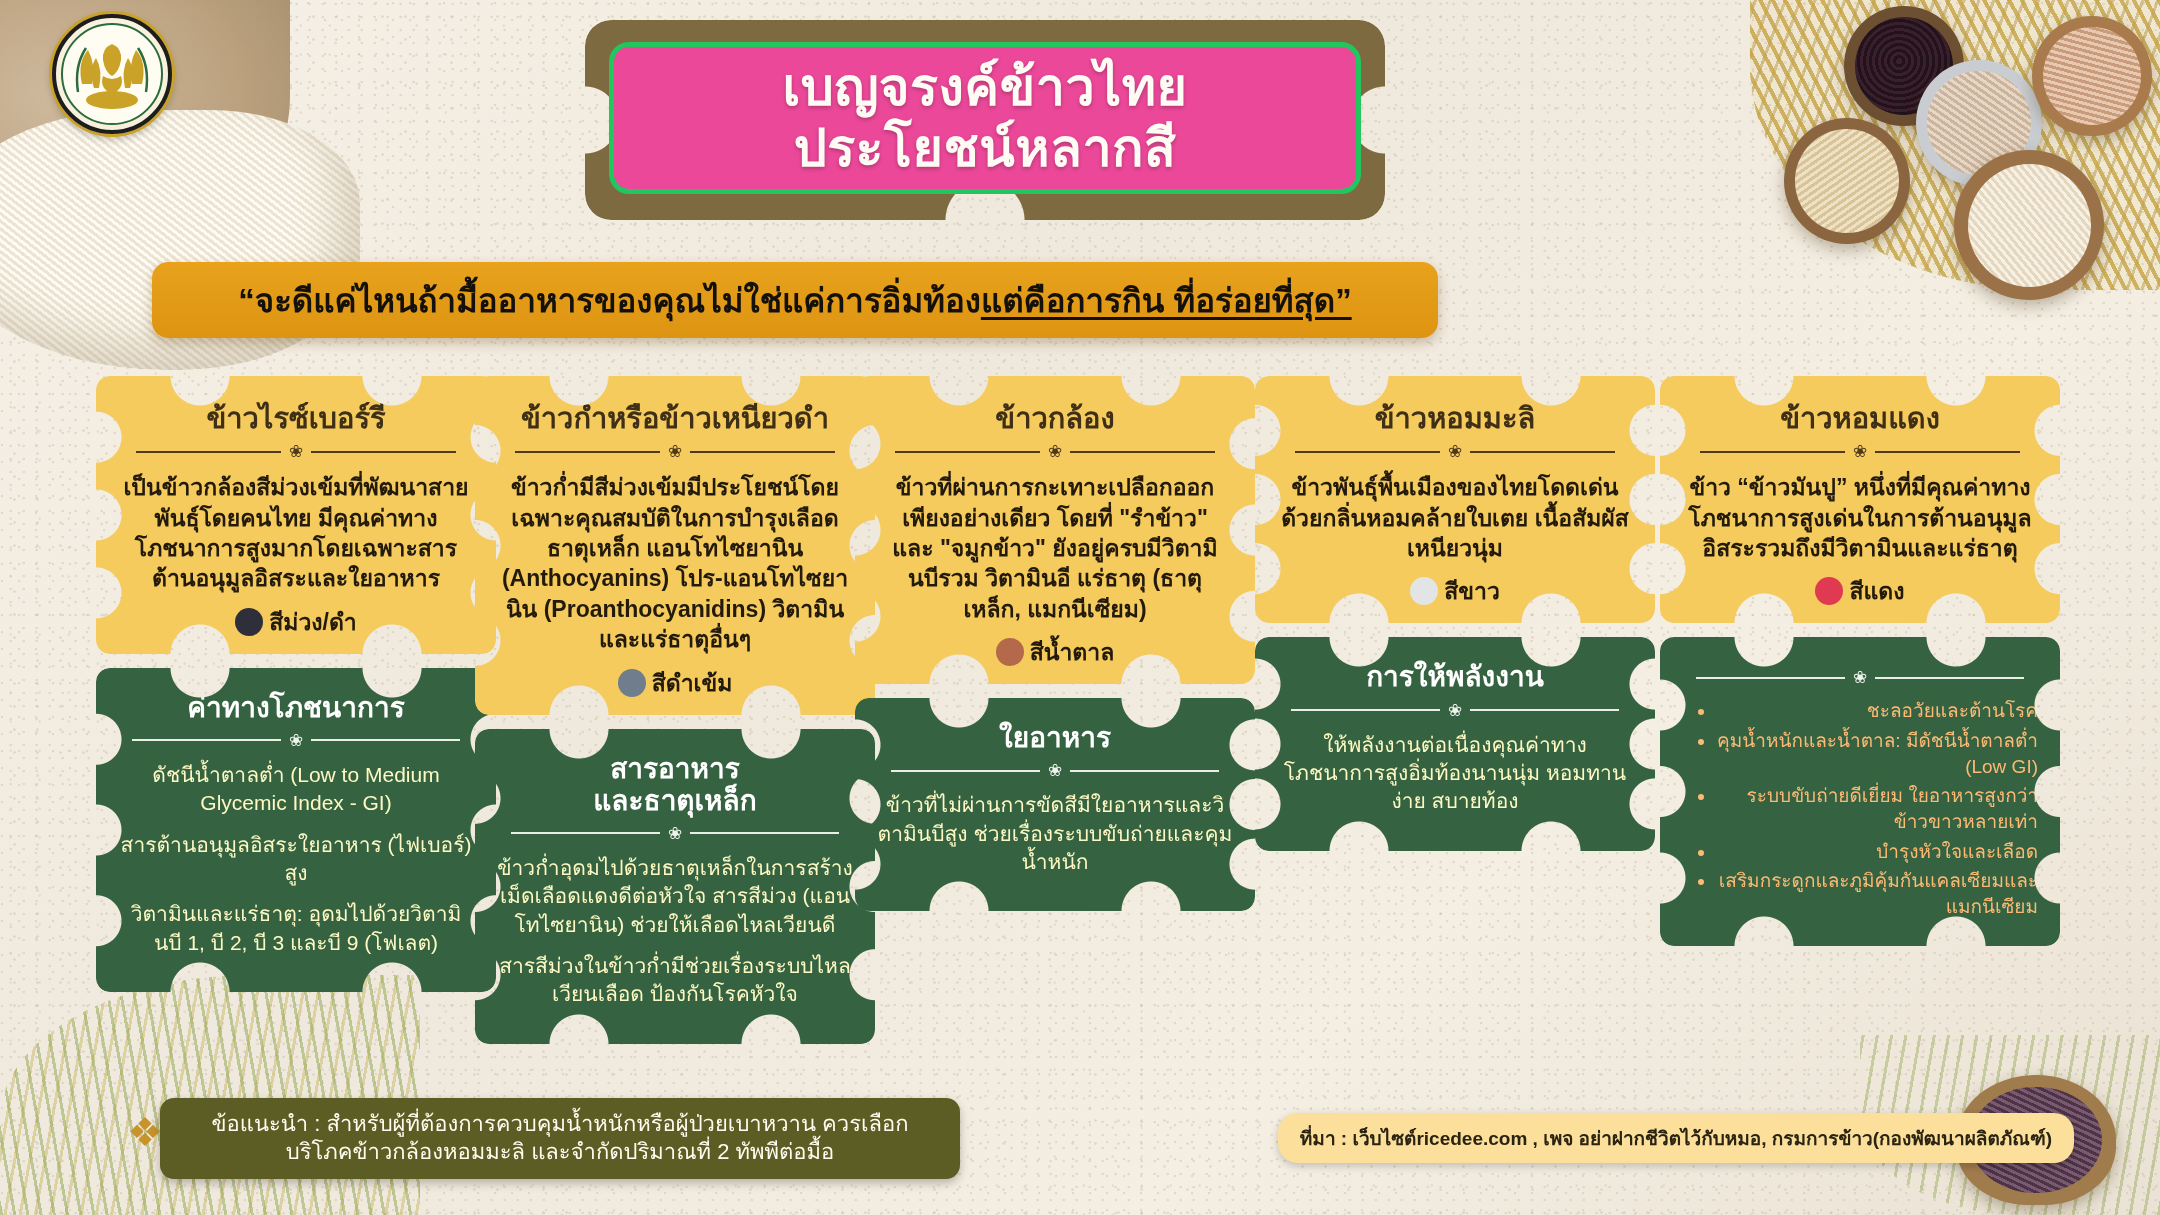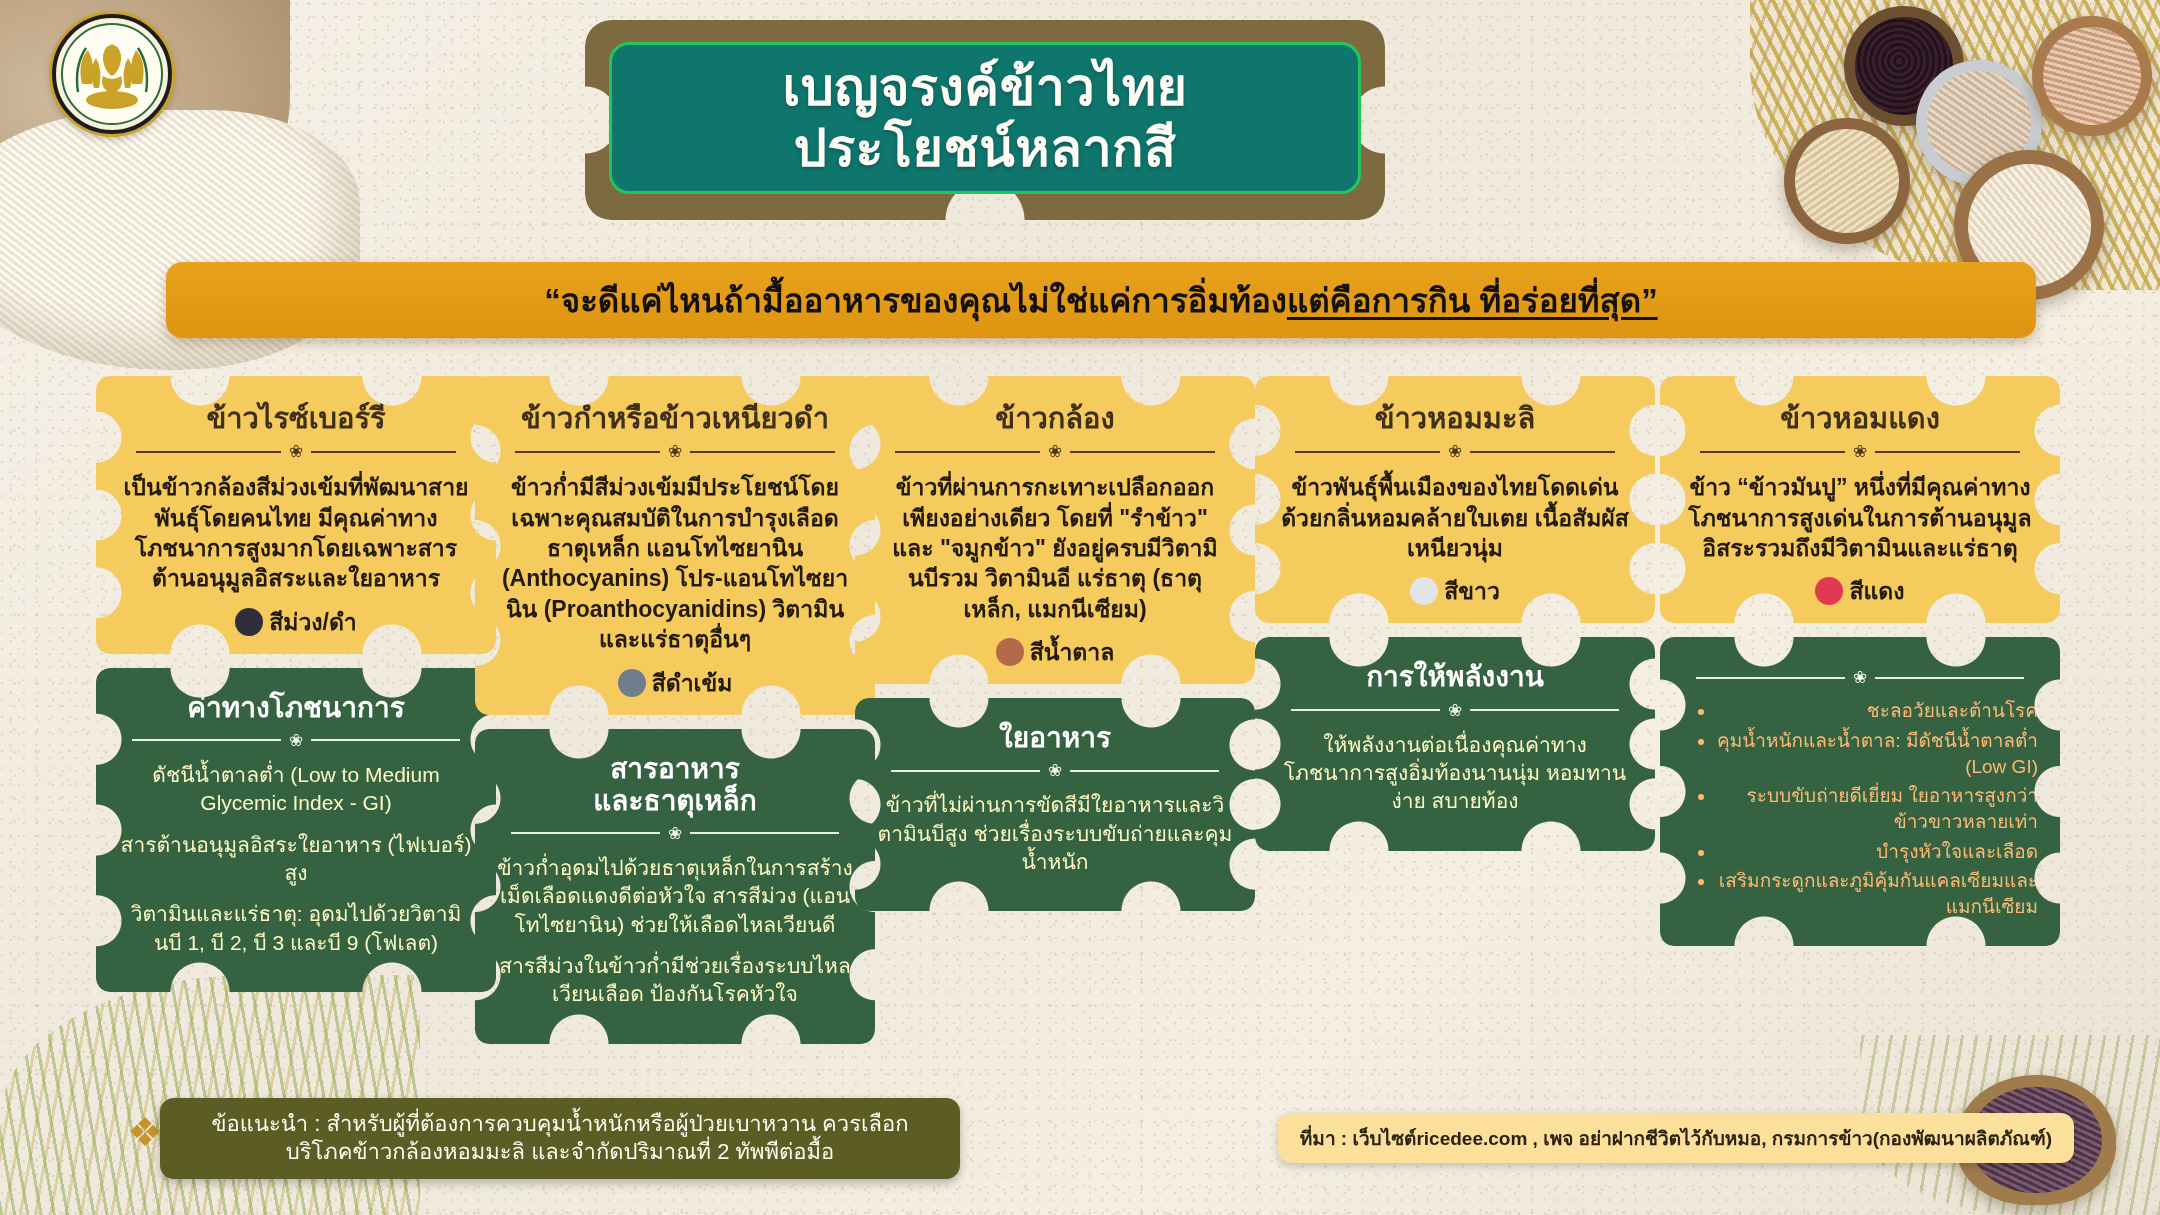--- a/index.html
+++ b/index.html
@@ -91,32 +91,32 @@
     -webkit-mask: var(--m); mask: var(--m);
     --m: radial-gradient(circle 34px at 0 100px, transparent 33px, #000 34px) ,
          radial-gradient(circle 34px at 100% 100px, transparent 33px, #000 34px),
          radial-gradient(circle 40px at 400px 100%, transparent 39px, #000 40px),
          linear-gradient(#000,#000);
     -webkit-mask-composite: source-in; mask-composite: intersect;
     border-radius:26px;
   }
   .title-inner {
     position:absolute; left:24px; right:24px; top:22px; bottom:26px;
-    background:#0f766e; border:3px solid #22c55e; border-radius:20px;
+    background:#ec4899; border:5px solid #22c55e; border-radius:20px;
     display:flex; flex-direction:column; align-items:center; justify-content:center;
     gap:4px;
   }
   .title-inner > div {
     color:#fdfbf4; font-size:52px; font-weight:bold; line-height:1.1;
     text-shadow: 0 2px 4px rgba(0,0,0,.25); letter-spacing:.5px;
   }
 
   
   #quote {
-    position:absolute; left:166px; top:262px; width:1870px; height:76px;
+    position:absolute; left:152px; top:262px; width:1286px; height:76px;
     background: linear-gradient(180deg,#e8a21c 0%, #dd9412 100%);
     border-radius:16px; box-shadow:0 5px 12px rgba(110,70,10,.3);
     display:flex; align-items:center; justify-content:center;
     color:#14100c; font-size:33px; font-weight:bold; white-space:nowrap;
   }
   #quote .hl { text-decoration: underline; text-underline-offset:5px; text-decoration-thickness:3px; }
 
   
   .col { position:absolute; top:376px; width:400px; }
   .col.c0 { left:96px; }   .col.c1 { left:475px; }  .col.c2 { left:855px; }
@@ -182,21 +182,21 @@
     display:flex; flex-direction:column; align-items:center; justify-content:center;
     box-shadow:0 4px 10px rgba(0,0,0,.25);
   }
   #note div { color:#fffdf0; font-size:22px; line-height:1.3; text-align:center; }
   #note-badge {
     position:absolute; left:118px; bottom:56px; width:54px; height:54px;
     color:#c8932b; font-size:40px; line-height:54px; text-align:center;
   }
   #source {
     position:absolute; right:86px; bottom:52px; max-width:890px;
-    background:#fbdf9a; border-radius:13px; padding:10px 22px;
+    background:#fbdf9a; border-radius:20px; padding:10px 22px;
     color:#2a2311; font-size:19px; font-weight:bold; white-space:nowrap;
     box-shadow:0 3px 8px rgba(0,0,0,.2);
   }
 </style>
 </head>
 <body>
 
 <div class="deco" id="sack"></div>
 <div class="deco" id="ricepile"></div>
 <div class="deco" id="wheat-tr"></div>

